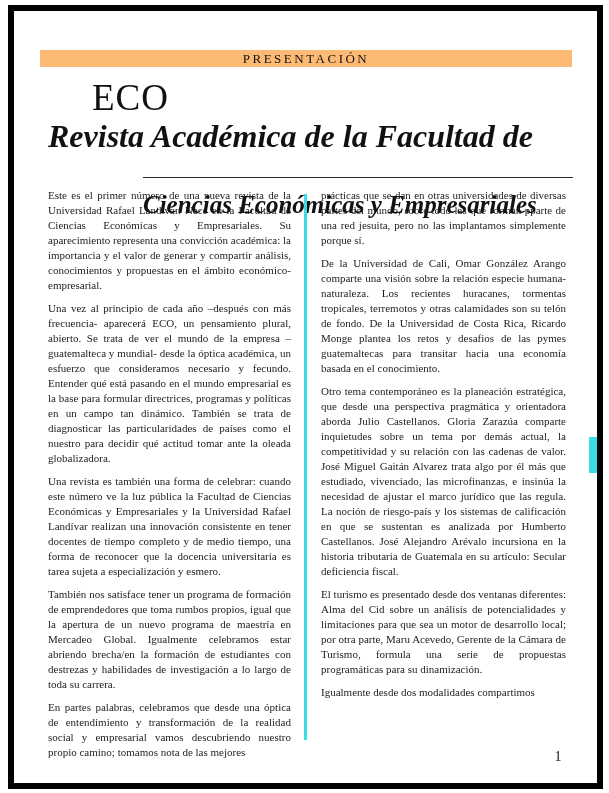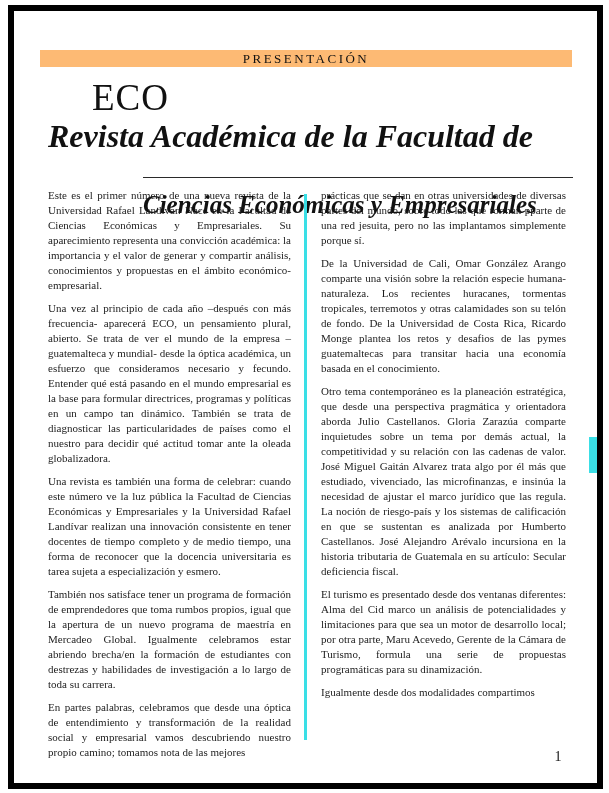--- a/index.html
+++ b/index.html
@@ -78,17 +78,17 @@
   <p>En partes palabras, celebramos que desde una óptica de entendimiento y transformación de la realidad social y empresarial vamos descubriendo nuestro propio camino; tomamos nota de las mejores</p>
 </div>
 
 <div class="divider" style="background: rgb(58, 223, 230);"></div>
 <div class="accent-mark" style="background: rgb(58, 223, 230);"></div>
 
 <div class="col col-right">
   <p>prácticas que se dan en otras universidades de diversas partes del mundo, sobre todo las que forman pparte de una red jesuita, pero no las implantamos simplemente porque sí.</p>
   <p>De la Universidad de Cali, Omar González Arango comparte una visión sobre la relación especie humana-naturaleza. Los recientes huracanes, tormentas tropicales, terremotos y otras calamidades son su telón de fondo. De la Universidad de Costa Rica, Ricardo Monge plantea los retos y desafios de las pymes guatemaltecas para transitar hacia una economía basada en el conocimiento.</p>
   <p>Otro tema contemporáneo es la planeación estratégica, que desde una perspectiva pragmática y orientadora aborda Julio Castellanos. Gloria Zarazúa comparte inquietudes sobre un tema por demás actual, la competitividad y su relación con las cadenas de valor. José Miguel Gaitán Alvarez trata algo por él más que estudiado, vivenciado, las microfinanzas, e insinúa la necesidad de ajustar el marco jurídico que las regula. La noción de riesgo-país y los sistemas de calificación en que se sustentan es analizada por Humberto Castellanos. José Alejandro Arévalo incursiona en la historia tributaria de Guatemala en su artículo: Secular deficiencia fiscal.</p>
-  <p>El turismo es presentado desde dos ventanas diferentes: Alma del Cid marco un análisis de potencialidades y limitaciones para que sea un motor de desarrollo local; por otra parte, Maru Acevedo, Gerente de la Cámara de Turismo, formula una serie de propuestas programáticas para su dinamización.</p>
+  <p>El turismo es presentado desde dos ventanas diferentes: Alma del Cid sobre un análisis de potencialidades y limitaciones para que sea un motor de desarrollo local; por otra parte, Maru Acevedo, Gerente de la Cámara de Turismo, formula una serie de propuestas programáticas para su dinamización.</p>
   <p>Igualmente desde dos modalidades compartimos</p>
 </div>
 
 <div class="page-number">1</div>
 
 </body></html>

